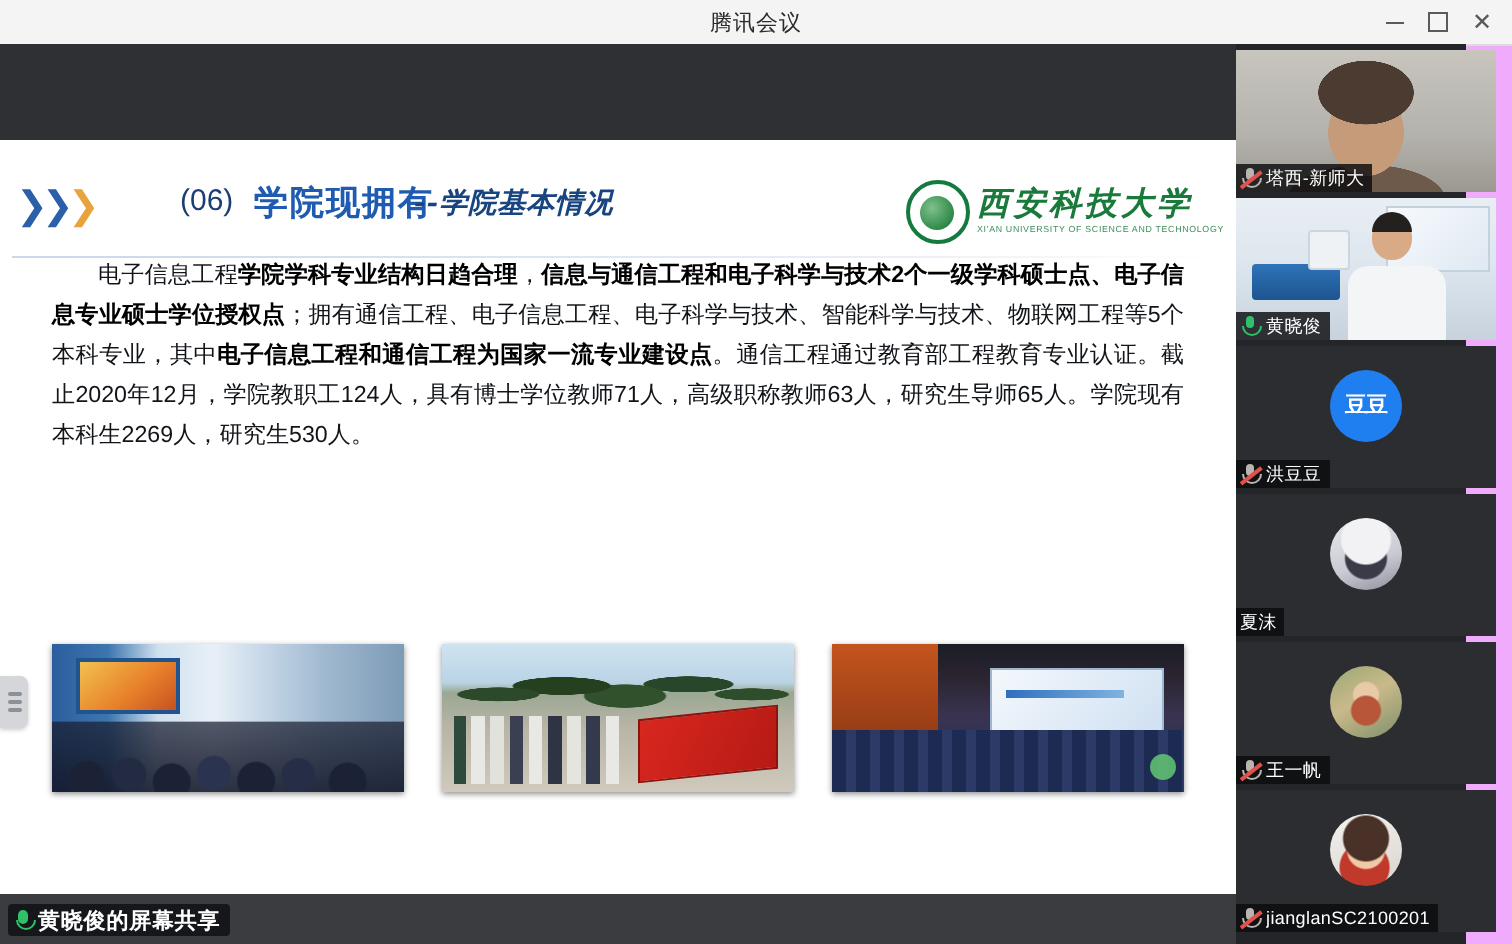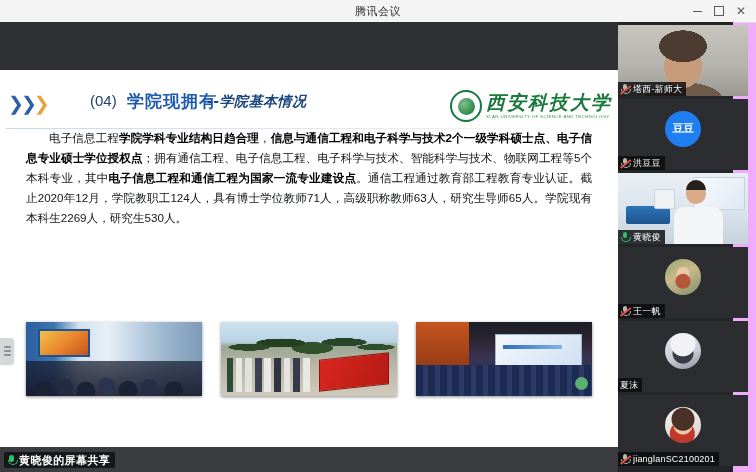--- a/index.html
+++ b/index.html
@@ -76,21 +76,21 @@
     width:28px;height:28px;border-radius:50%;
     border:2px solid #147a3d;background:#ffffff;
     display:flex;align-items:center;justify-content:center;
   }
   .univ-seal i{
     display:block;width:17px;height:17px;border-radius:50%;
     background:radial-gradient(circle at 35% 35%,#7fc08d,#2f8a48 70%,#14623a);
   }
   .univ-text{display:flex;flex-direction:column;line-height:1;}
   .univ-cn{
-    font-size:19px;font-weight:bold;color:#1a7a3c;font-family:"DejaVu Serif",serif;
+    font-size:16px;font-weight:bold;color:#1a7a3c;font-family:"DejaVu Serif",serif;
     font-style:italic;letter-spacing:2px;
   }
   .univ-en{
     font-size:4.4px;color:#3b8f56;letter-spacing:.35px;margin-top:3px;
     font-family:"Liberation Sans",sans-serif;
   }
 
   
   .slide-body{
     position:absolute;left:26px;top:58px;width:566px;
@@ -310,21 +310,21 @@
 
   <div class="stage">
     <div class="stage-topband"></div>
 
     <div class="slide">
 
       <div class="slide-head">
         <div class="chevrons">
           <span class="chev-b">❯</span><span class="chev-b">❯</span><span class="chev-o">❯</span>
         </div>
-        <div class="sec-num">(04)</div>
+        <div class="sec-num">(06)</div>
         <div class="sec-title">学院现拥有</div>
         <div class="sec-sub">--学院基本情况</div>
 
         <div class="univ">
           <div class="univ-seal">
               <i></i>
             </div>
           <div class="univ-text">
             <div class="univ-cn">西安科技大学</div>
             <div class="univ-en">XI'AN UNIVERSITY OF SCIENCE AND TECHNOLOGY</div>
@@ -378,35 +378,20 @@
   <div class="filmstrip">
       <div class="tile">
         <div class="vid v-person1"></div>
         <div class="namechip">
           <div class="mic-ico mic-off">
             <div class="mbody"></div>
             <div class="marc"></div>
             <div class="slash"></div>
           </div>
           <div class="nm">塔西-新师大</div>
-        </div>
-      </div>
-      <div class="tile">
-        <div class="vid">
-          <div class="avatar-circle av-blue">
-            <span>豆豆</span>
-          </div>
-        </div>
-        <div class="namechip">
-          <div class="mic-ico mic-off">
-            <div class="mbody"></div>
-            <div class="marc"></div>
-            <div class="slash"></div>
-          </div>
-          <div class="nm">洪豆豆</div>
         </div>
       </div>
       <div class="tile active">
         <div class="vid v-person2">
           <div class="rm-win"></div>
           <div class="rm-desk"></div>
           <div class="rm-obj"></div>
           <div class="rm-man-body"></div>
           <div class="rm-man-head"></div>
           <div class="rm-man-hair"></div>
@@ -414,47 +399,62 @@
         <div class="namechip">
           <div class="mic-ico mic-on">
             <div class="mbody"></div>
             <div class="marc"></div>
           </div>
           <div class="nm">黄晓俊</div>
         </div>
       </div>
       <div class="tile">
         <div class="vid">
-          <div class="avatar-circle av-photo1"></div>
+          <div class="avatar-circle av-blue">
+            <span>豆豆</span>
+          </div>
         </div>
         <div class="namechip">
           <div class="mic-ico mic-off">
             <div class="mbody"></div>
             <div class="marc"></div>
             <div class="slash"></div>
           </div>
-          <div class="nm">王一帆</div>
+          <div class="nm">洪豆豆</div>
         </div>
       </div>
       <div class="tile">
         <div class="vid">
           <div class="avatar-circle av-photo2"></div>
         </div>
         <div class="namechip">
           <div class="nm">夏沫</div>
         </div>
       </div>
       <div class="tile">
         <div class="vid">
-          <div class="avatar-circle av-photo3"></div>
+          <div class="avatar-circle av-photo1"></div>
         </div>
         <div class="namechip">
           <div class="mic-ico mic-off">
             <div class="mbody"></div>
             <div class="marc"></div>
             <div class="slash"></div>
           </div>
+          <div class="nm">王一帆</div>
+        </div>
+      </div>
+      <div class="tile">
+        <div class="vid">
+          <div class="avatar-circle av-photo3"></div>
+        </div>
+        <div class="namechip">
+          <div class="mic-ico mic-off">
+            <div class="mbody"></div>
+            <div class="marc"></div>
+            <div class="slash"></div>
+          </div>
           <div class="nm">jianglanSC2100201</div>
         </div>
       </div>
     </div>
 
 </div>
 
 </body></html>

